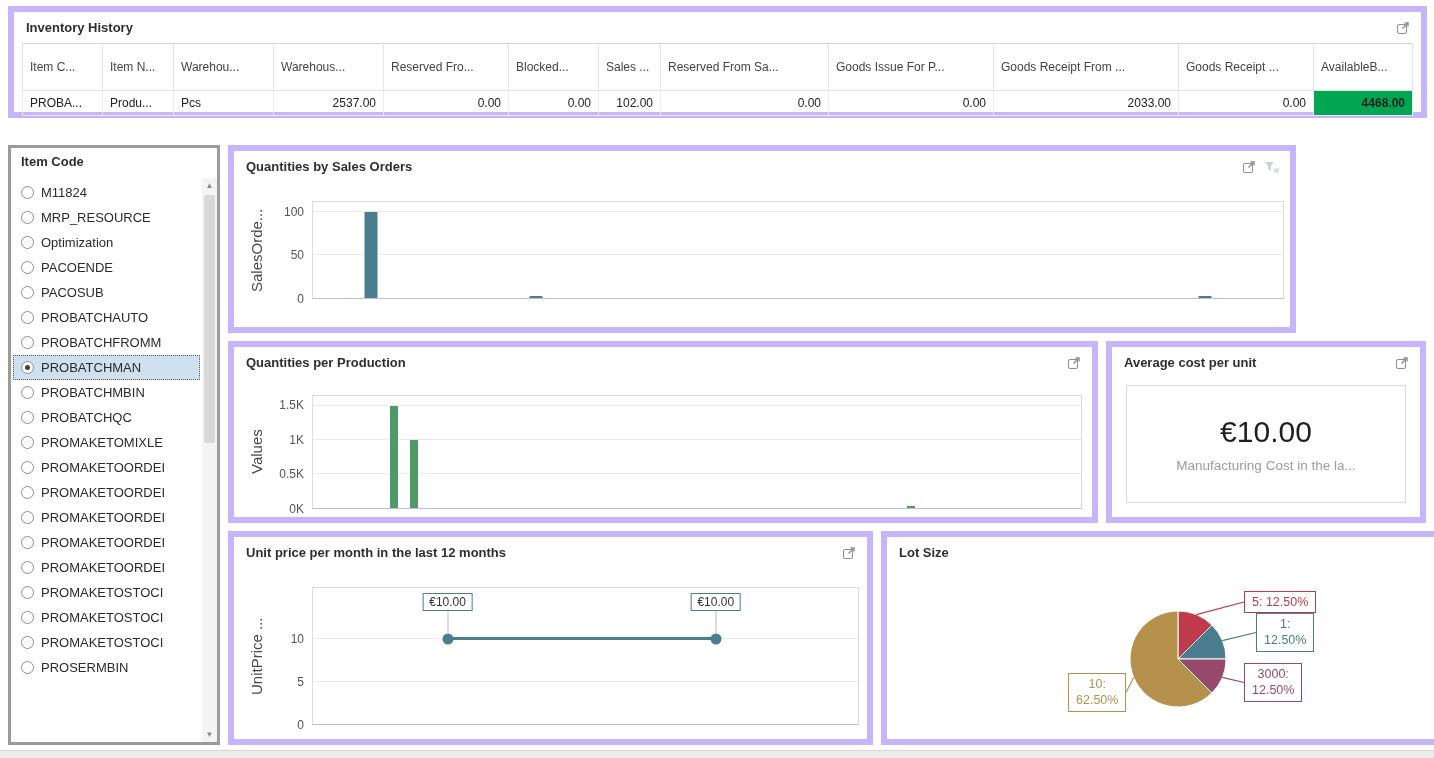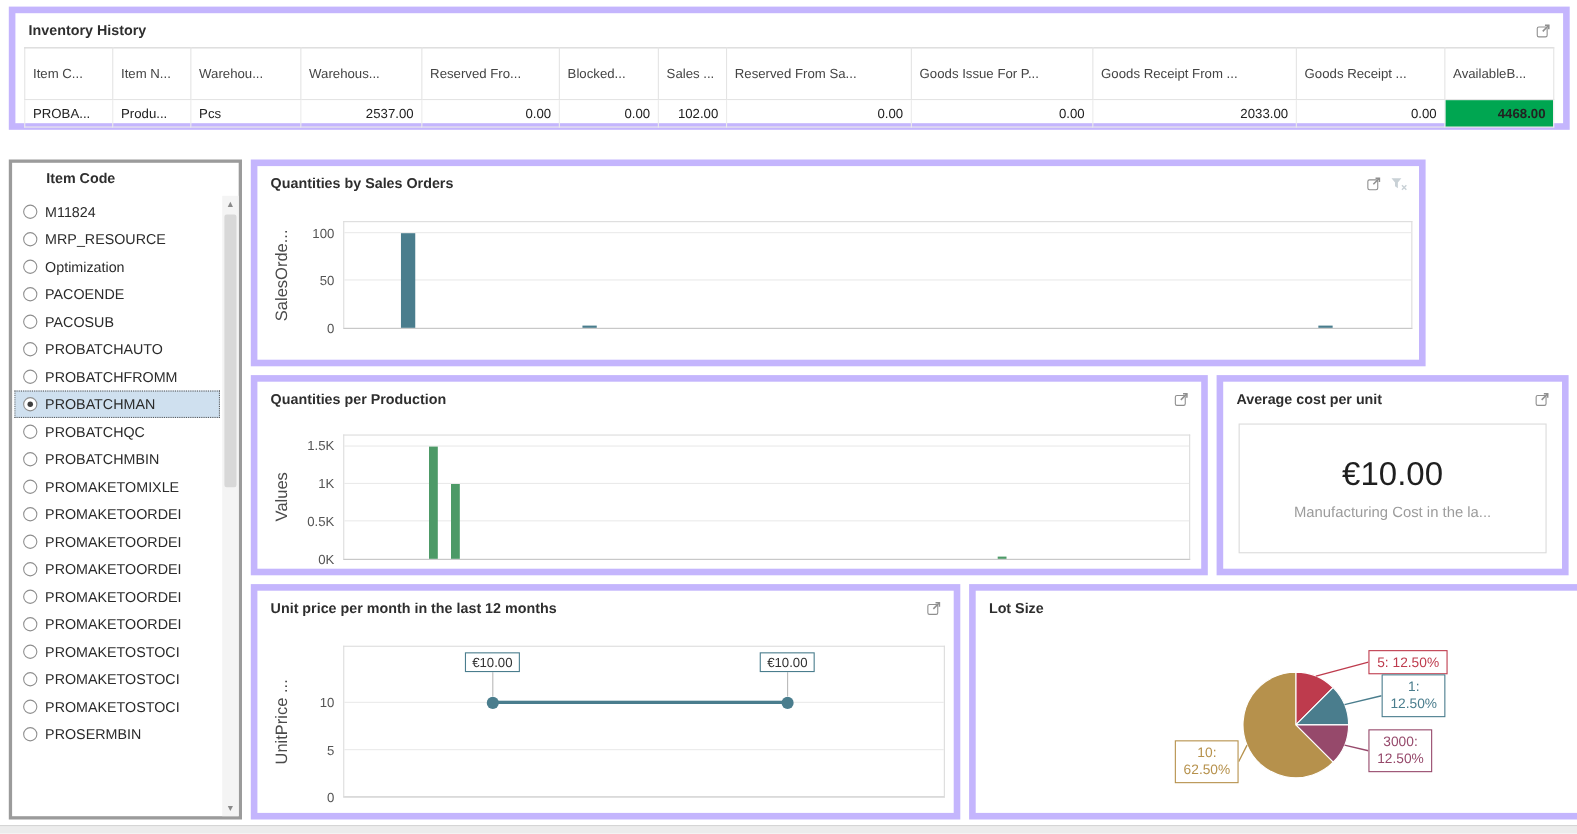--- a/index.html
+++ b/index.html
@@ -19,21 +19,21 @@
   .grid-wrap { padding:7px 8px 0 8px; }
   table.grid { width:100%; border-collapse:collapse; table-layout:fixed; font-size:12px; }
   table.grid th { font-weight:normal; color:#444; text-align:left; padding:16px 7px;
     border:1px solid #E4E4E4; border-top-color:#D2D2D2; white-space:nowrap; overflow:hidden; }
   table.grid td { color:#222; padding:5px 7px; border:1px solid #ECECEC; white-space:nowrap; overflow:hidden; }
   td.r { text-align:right; }
   td.avail { color:#fff; font-weight:bold; }
 
   
   #itemcode-panel { left:8px; top:145px; width:212px; height:600px; border:3px solid #9B9B9B; }
-  #itemcode-panel .panel-header { padding:6px 8px 0 10px;margin-left:21px; }
+  #itemcode-panel .panel-header { padding:6px 8px 0 10px; }
   .item-list { position:absolute; top:32px; left:2px; right:17px; bottom:2px; overflow:hidden; }
   .item-row { display:flex; align-items:center; height:25px; padding:0 2px 0 8px;
     font-size:13px; color:#2B2B2B; cursor:pointer; }
   .item-row.selected { background:#CFE0EF; outline:1px dotted #5A5A5A; outline-offset:-1px; }
   .radio { flex:0 0 13px; width:13px; height:13px; border:1px solid #8F8F8F; border-radius:50%;
     background:#fff; margin-right:7px; position:relative; }
   .item-row.selected .radio::after { content:""; position:absolute; inset:3px; background:#3F3F3F; border-radius:50%; }
   .item-label { white-space:nowrap; overflow:hidden; }
 
   .vscroll { position:absolute; width:15px; background:#F4F4F4; }
@@ -193,25 +193,25 @@
         <div class="item-row">
           <span class="radio"></span>
           <span class="item-label">PROBATCHFROMM</span>
         </div>
         <div class="item-row selected">
           <span class="radio"></span>
           <span class="item-label">PROBATCHMAN</span>
         </div>
         <div class="item-row">
           <span class="radio"></span>
+          <span class="item-label">PROBATCHMBIN</span>
+        </div>
+        <div class="item-row">
+          <span class="radio"></span>
           <span class="item-label">PROBATCHQC</span>
-        </div>
-        <div class="item-row">
-          <span class="radio"></span>
-          <span class="item-label">PROBATCHMBIN</span>
         </div>
         <div class="item-row">
           <span class="radio"></span>
           <span class="item-label">PROMAKETOMIXLE</span>
         </div>
         <div class="item-row">
           <span class="radio"></span>
           <span class="item-label">PROMAKETOORDEI</span>
         </div>
         <div class="item-row">

